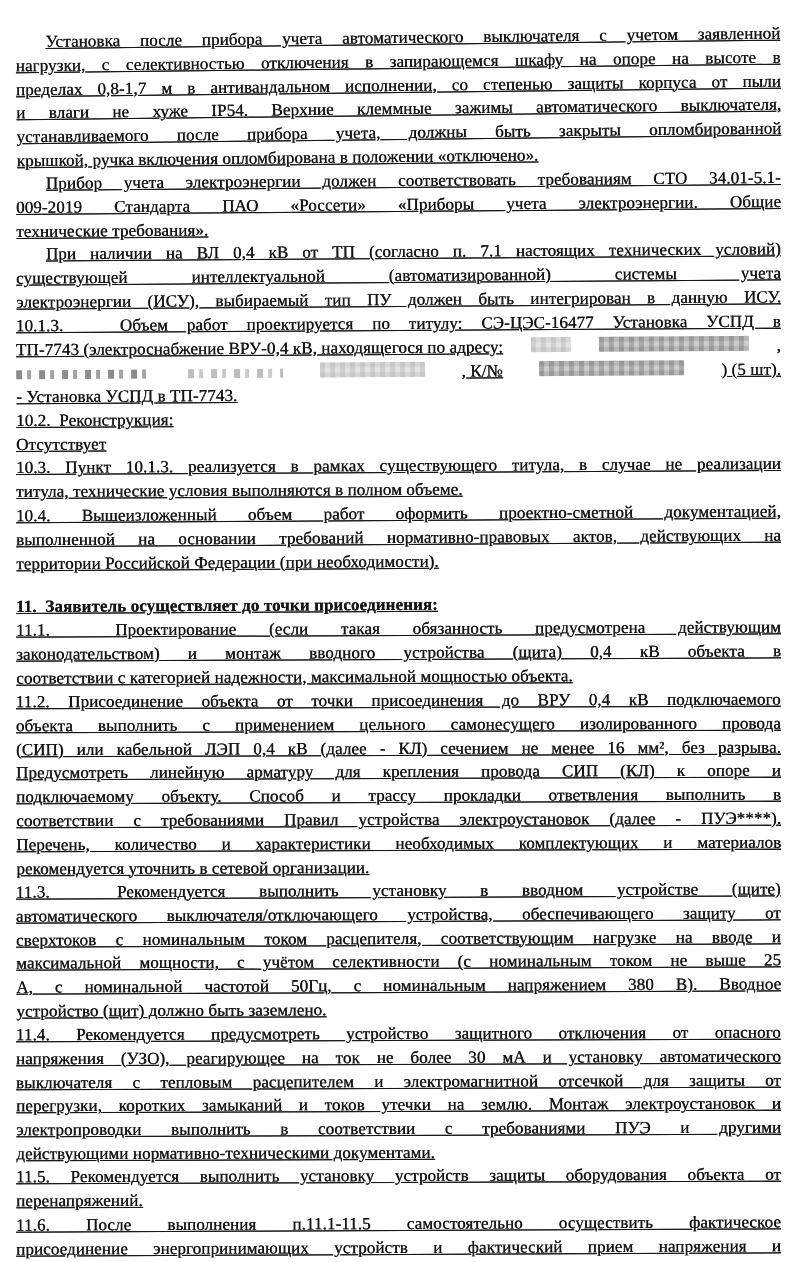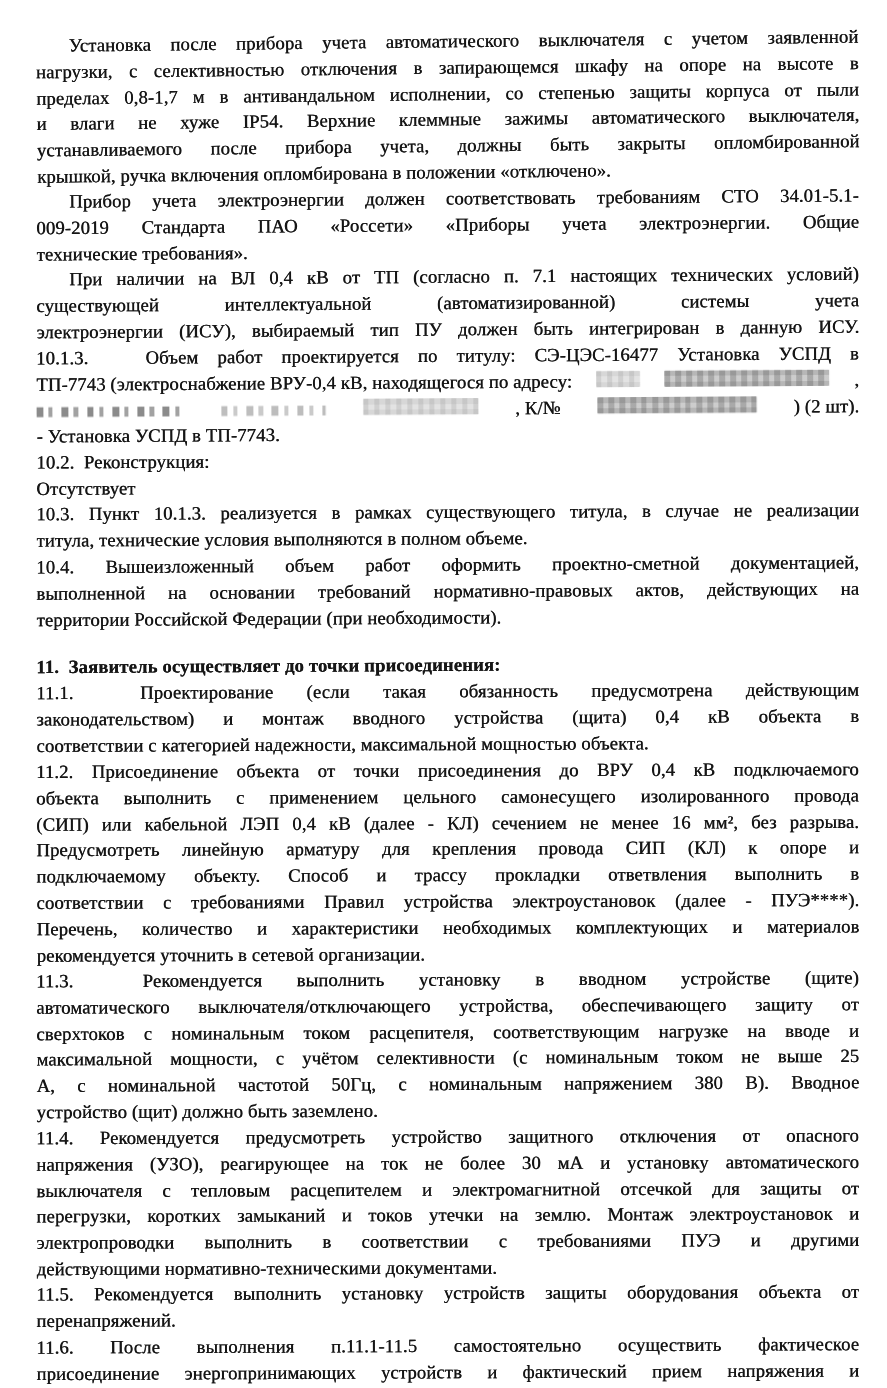--- a/index.html
+++ b/index.html
@@ -2,26 +2,27 @@
 <html><head>
 <meta charset="utf-8">
 <style>
   html,body{margin:0;padding:0;background:#ffffff;}
   .page{
     position:relative;
     width:806px;height:1262px;
     background:#ffffff;
     overflow:hidden;
     box-sizing:border-box;
-    padding:26px 25px 0 33px;
+    padding:26px 25px 0 16px;
     font-family:"Liberation Serif","DejaVu Serif",serif;
     font-size:17px;
     color:#161616;
     letter-spacing:0.1px;
     filter:blur(0.22px);
+    text-decoration:underline;
   }
   .para{margin:0;}
   .para .line{
     height:23.8px;
     line-height:23.8px;
     text-align:justify;
     text-align-last:justify;
     overflow:hidden;
     white-space:nowrap;
     text-shadow:0.35px 0 0 currentColor;
@@ -90,21 +91,21 @@
         <span class="px light" style="width: 40px;"></span>
         <span class="px" style="width: 150px;"></span>
         <span>,</span>
       </div>
       <div class="line seg">
         <span class="sm" style="width: 135px;"></span>
         <span class="sm light" style="width: 95px;"></span>
         <span class="px light" style="width: 105px;"></span>
         <span>, К/№</span>
         <span class="px" style="width: 145px;"></span>
-        <span>) (2 шт).</span>
+        <span>) (5 шт).</span>
       </div>
       <div class="line left">- Установка УСПД в ТП-7743.</div>
     </div>
     <div class="para" style="transform: rotate(-0.3deg);">
       <div class="line left">10.2.&nbsp; Реконструкция:</div>
     </div>
     <div class="para" style="transform: rotate(-0.3deg);">
       <div class="line left">Отсутствует</div>
     </div>
     <div class="para" style="transform: rotate(-0.3deg);">

